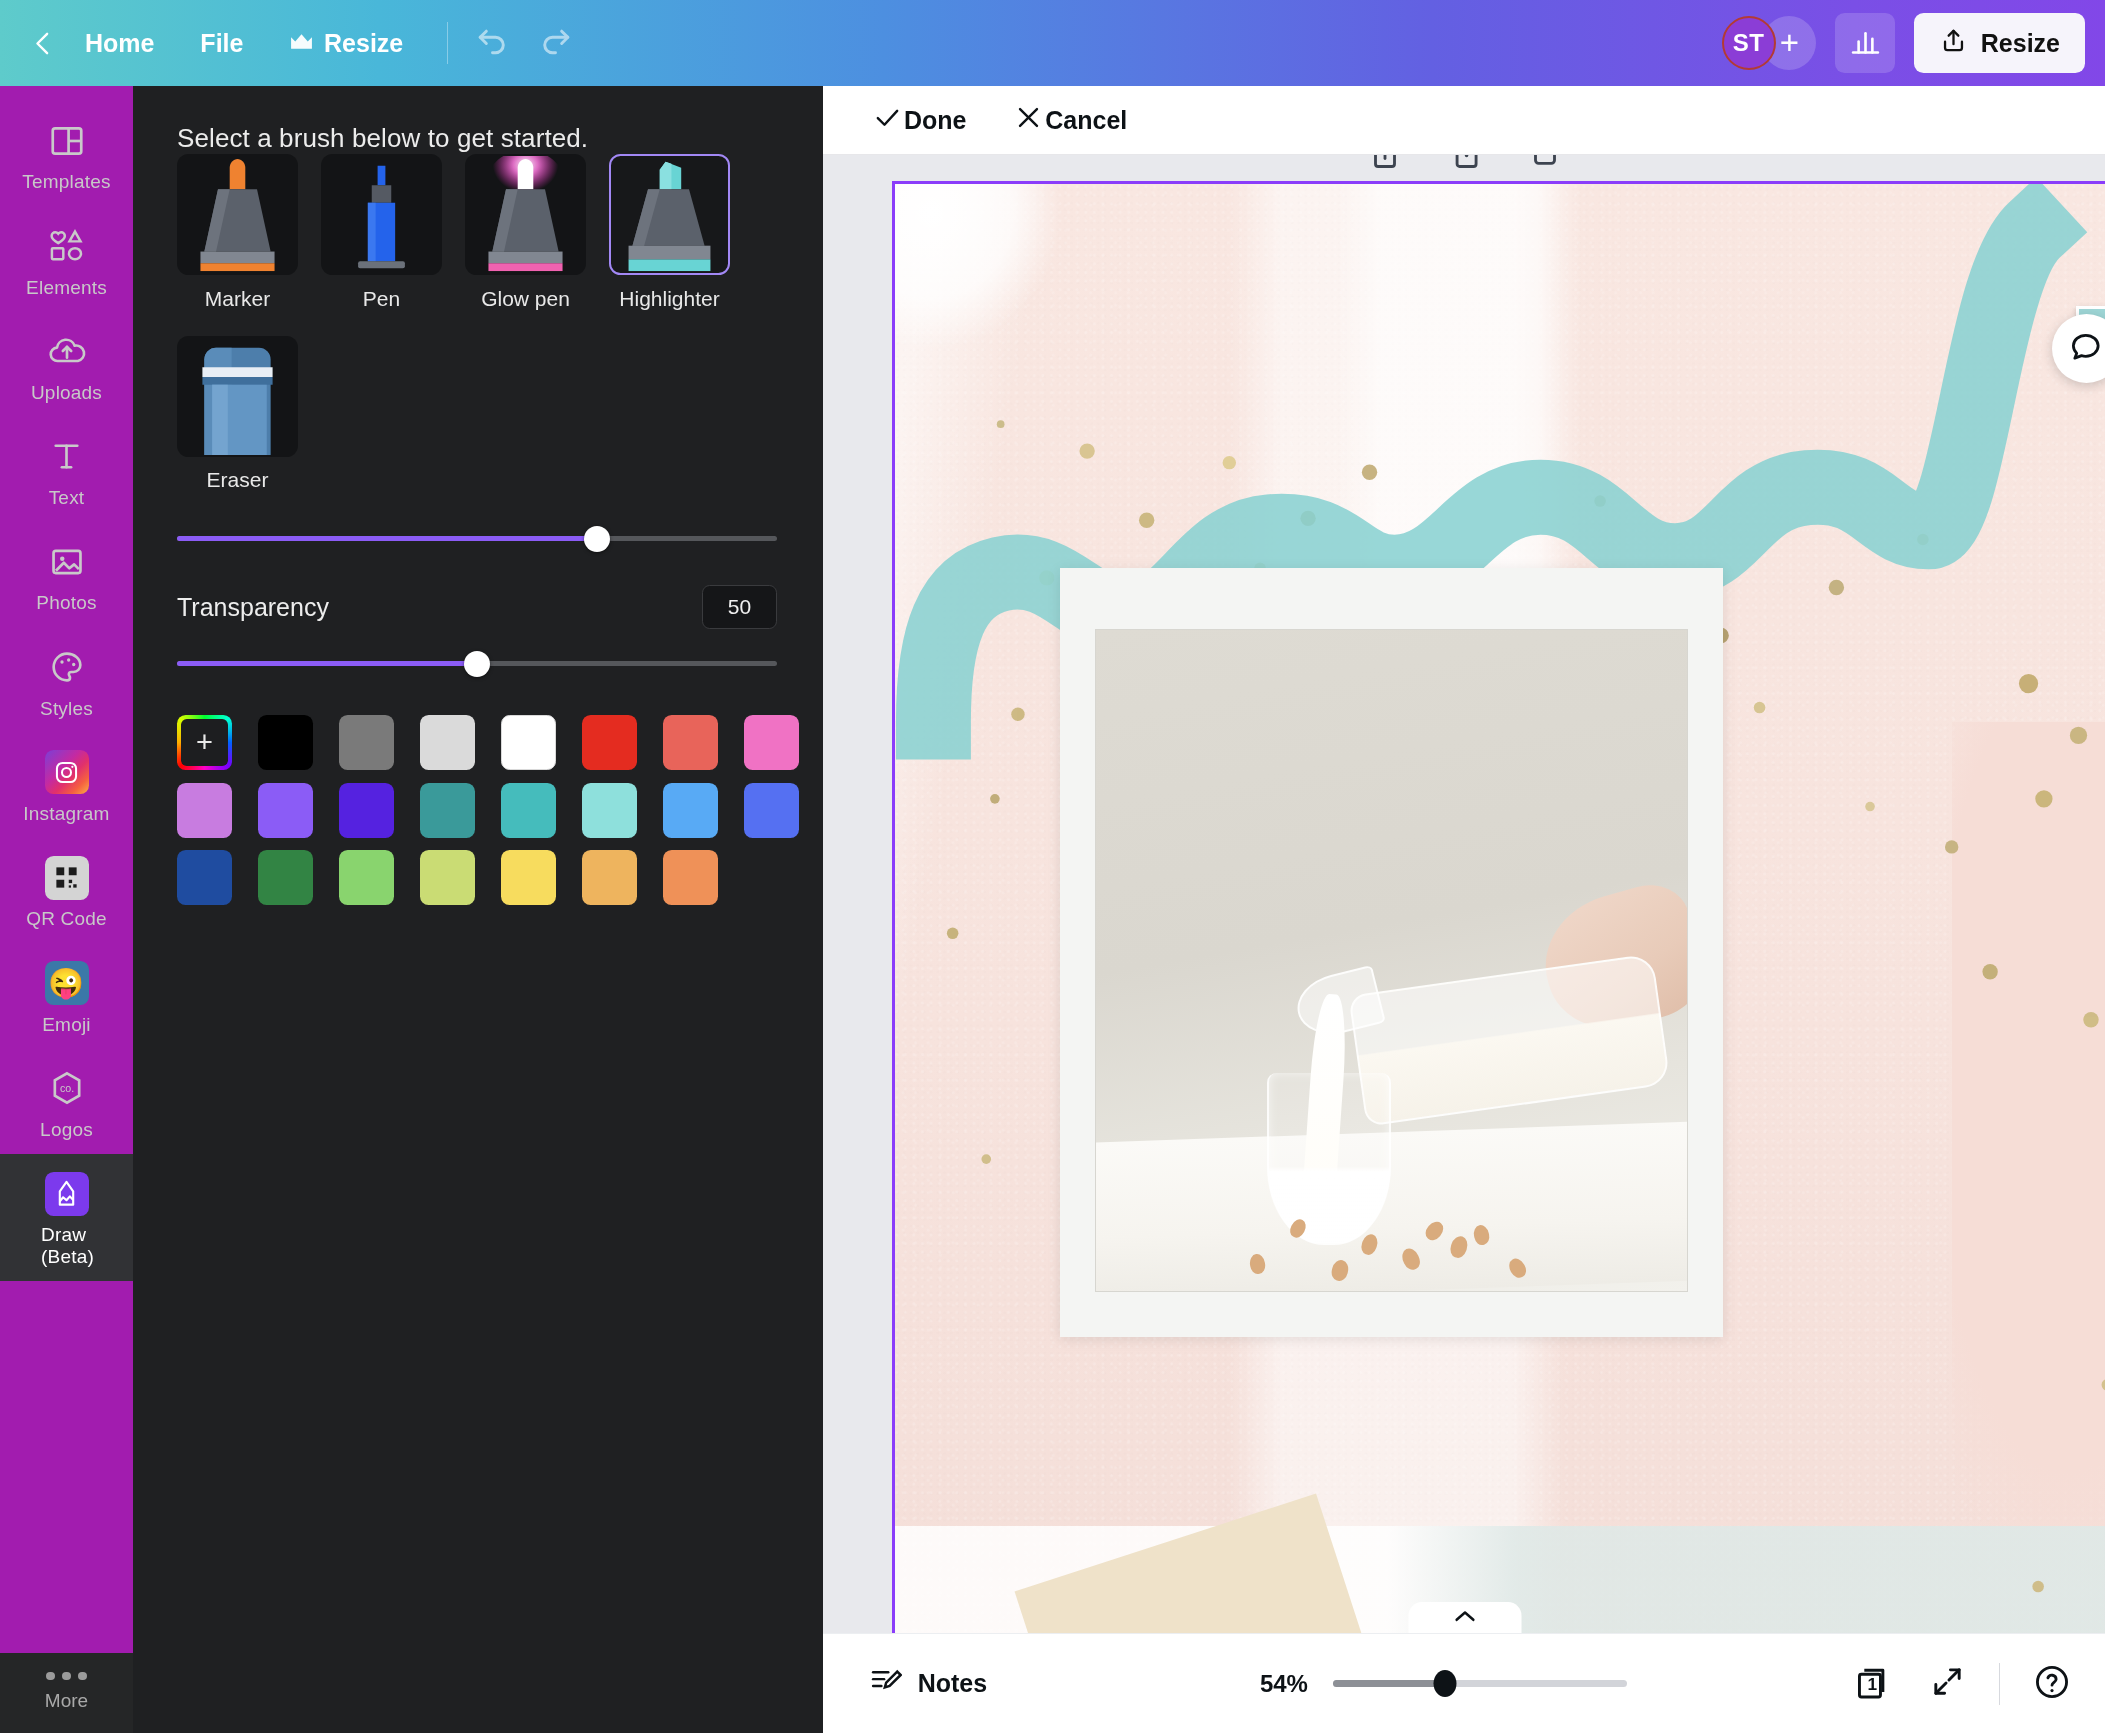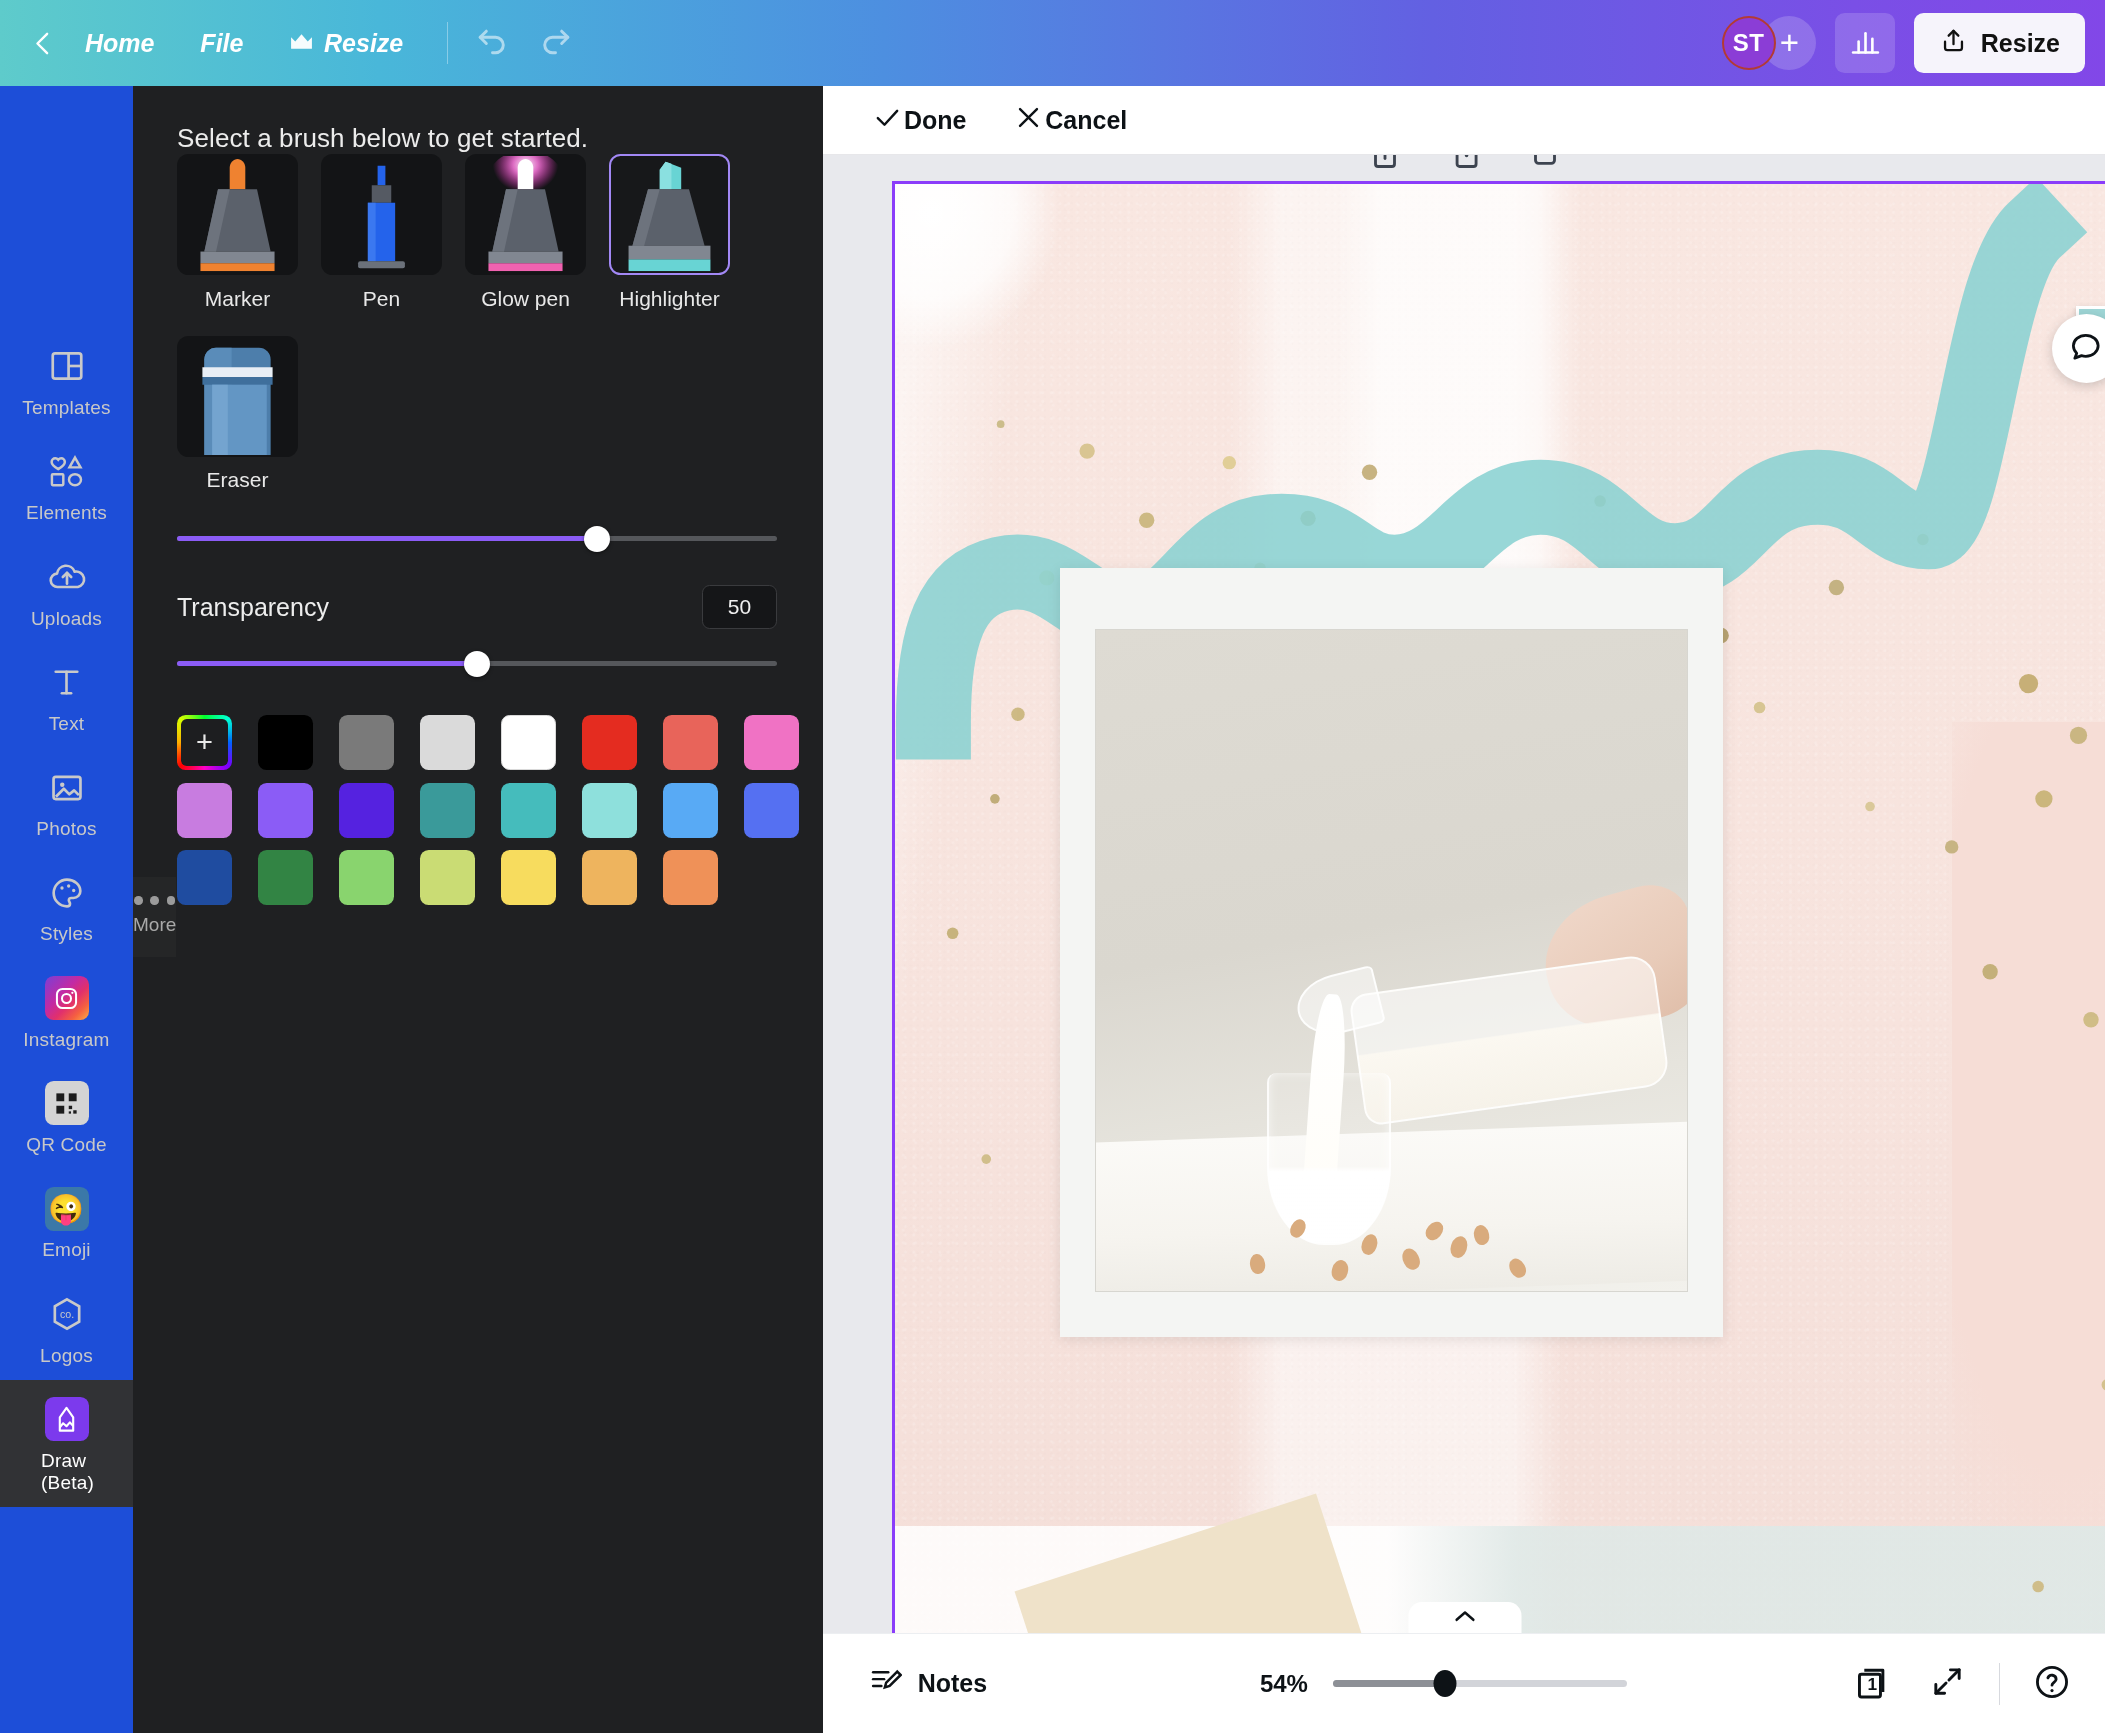--- a/index.html
+++ b/index.html
@@ -17,21 +17,20 @@
     background: linear-gradient(90deg, #5ecbcb 0%, #49b7d9 18%, #4d8fe0 42%, #6360e2 68%, #7a4fe6 88%, #8247e8 100%);
     display: flex; align-items: center; padding: 0 21px 0 27px;
     position: relative; z-index: 40;
   }
   .tb-left { display: flex; align-items: center; gap: 0; }
   .tb-item {
     display: flex; align-items: flex-start; gap: 9.6px;
     color: #ffffff; font-size: 25px; font-weight: 600;
     padding: 9.6px 23px; border-radius: 7.7px; cursor: pointer;
     white-space: nowrap;
-    font-style: italic;
   }
   .back-chevron {
     width: 33px; height: 33px; display: flex; align-items: center; justify-content: center;
     cursor: pointer; margin-right: 1.9px;
   }
   .divider-v { width: 1px; height: 42px; background: rgba(255,255,255,.35); margin: 0 21px; }
   .undo-redo { display: flex; align-items: center; gap: 17.3px; }
   .ur-btn { width: 46px; height: 46px; display:flex; align-items:center; justify-content:center; cursor: pointer; opacity: .55;}
   .tb-right { margin-left: auto; display: flex; align-items: center; gap: 0; }
   .avatar-wrap { position: relative; display:flex; align-items:center;text-align:right; }
@@ -61,22 +60,22 @@
     background: #f6f4fb; color: #111;
     display: flex; align-items: center; gap: 12.5px;
     padding: 0 25px; font-size: 25px; font-weight: 600; cursor: pointer;
   }
 
   
   .body { flex: 1 1 auto; display: flex; min-height: 0; position: relative; }
 
   
   .rail {
-    width: 133px; flex: 0 0 133px; background: #1d4ed8;
-    display: flex; flex-direction: row; align-items: center;
+    width: 133px; flex: 0 0 133px; background: #a21caf;
+    display: flex; flex-direction: column; align-items: center;
     padding-top: 15.4px; position: relative; z-index: 20;
   }
   .rail-scroll { display:flex; flex-direction:column; align-items:center; width:100%; }
   .rail-item {
     width: 133px; padding: 17.3px 0 13.4px; display: flex; flex-direction: column;
     align-items: center; gap: 8.6px; cursor: pointer;
   }
   .rail-item .ri-ico { width: 44px; height: 44px; display: flex; align-items: center; justify-content: center; }
   .rail-item .ri-lbl { color: #c8c8c8; font-size: 19px; font-weight: 500; letter-spacing: 0.2px; }
   .rail-item.active { background: #313235; }

